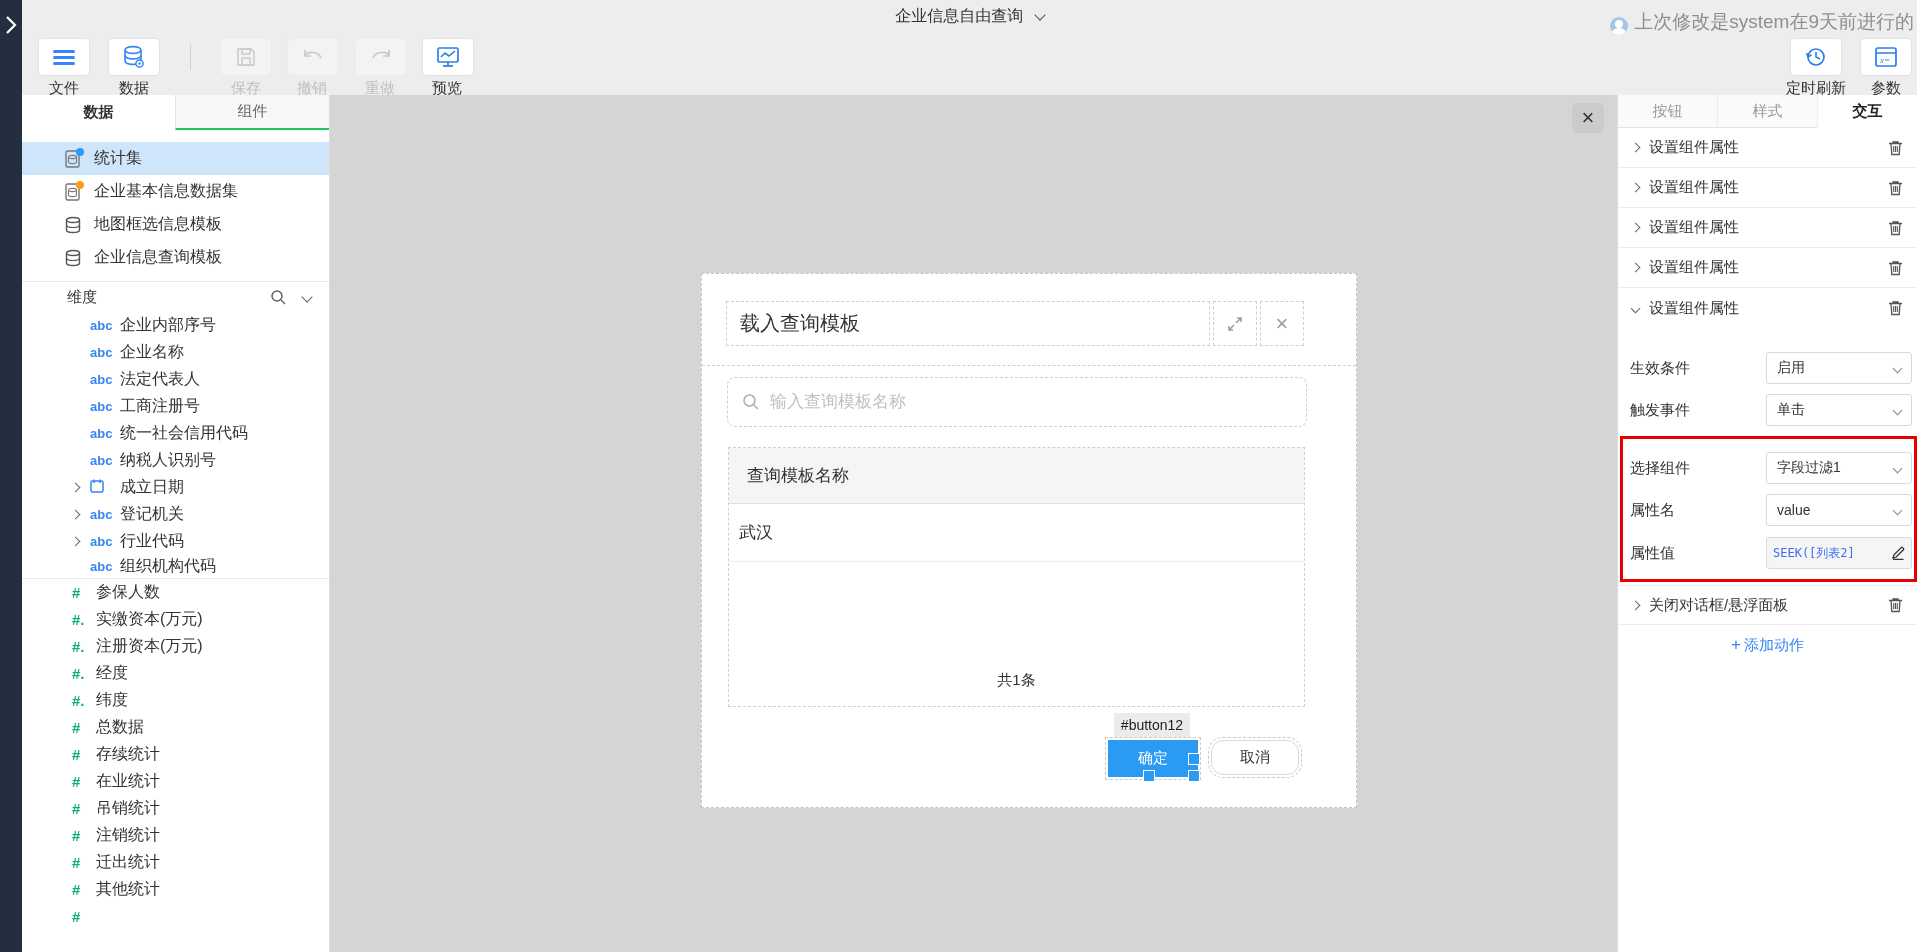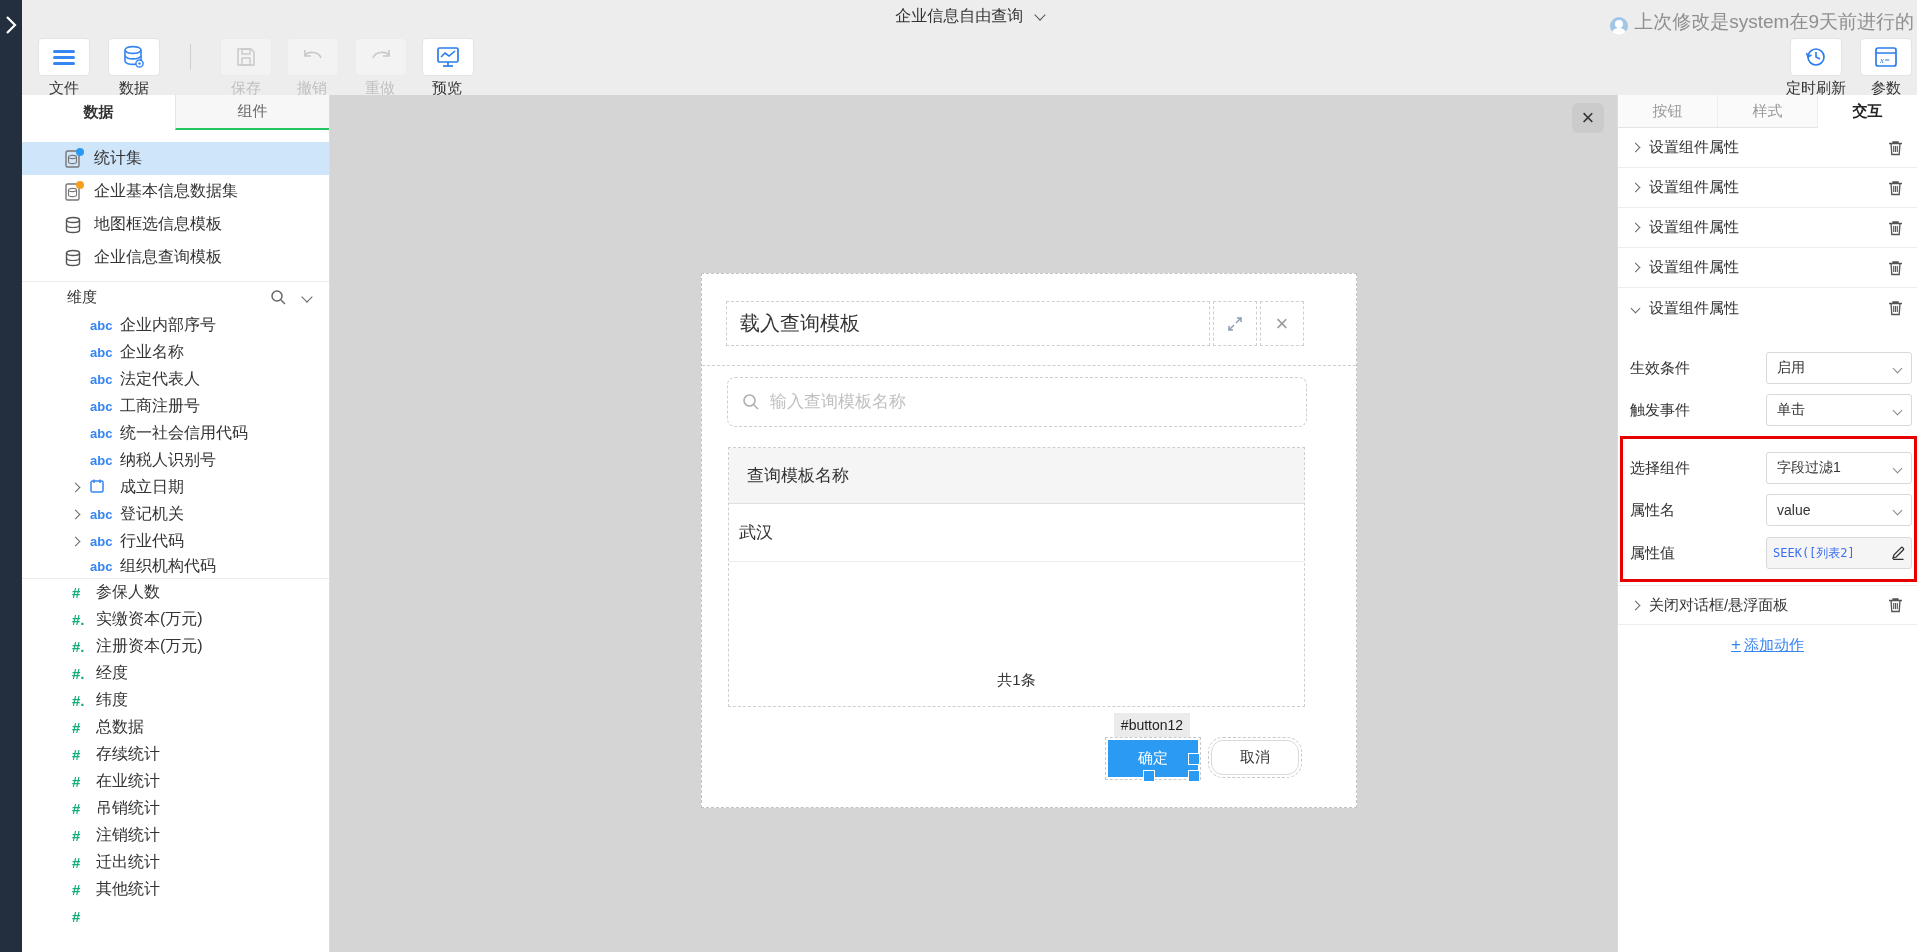--- a/index.html
+++ b/index.html
@@ -83,21 +83,21 @@
   .rp-tab { flex:1; display:flex; align-items:center; justify-content:center; font-size:15px; color:#999; background:#fafafa; border-bottom:1px solid #e4e4e4; border-right:1px solid #eee; }
   .rp-tab.active { background:#fff; color:#222; font-weight:bold; border-bottom:none; border-right:none; }
   .rp-sec { position:absolute; left:0; width:100%; height:40px; border-bottom:1px solid #ededed; display:flex; align-items:center; padding:0 14px; gap:10px; font-size:15px; color:#333; }
   .rp-sec .trash { margin-left:auto; }
   .rp-field { position:absolute; left:0; width:100%; height:34px; display:flex; align-items:center; padding:0 12px; font-size:15px; color:#333; }
   .rp-select { position:absolute; left:148px; width:146px; height:32px; border:1px solid #d9d9d9; border-radius:3px; background:#fff; display:flex; align-items:center; padding:0 10px; font-size:14px; color:#333; }
   .rp-select .cchev { margin-left:auto; width:7px; height:7px; border-color:#888; }
   .rp-formula { position:absolute; left:148px; width:146px; height:32px; border:1px solid #d9d9d9; border-radius:3px; background:#f5f5f5; display:flex; align-items:center; padding:0 6px; font-family:"DejaVu Sans Mono",monospace; font-size:12px; color:#3c6ef0; white-space:nowrap; overflow:hidden; }
   .rp-formula .pencil { margin-left:2px; flex:0 0 auto; }
   .red-box { position:absolute; left:2px; right:0; top:341px; height:146px; border:3px solid #e60000; pointer-events:none; z-index:5; }
-  .add-action { position:absolute; left:0; width:100%; top:540px; text-align:center; font-size:15px; color:#3685f2;text-decoration:underline; }
+  .add-action { position:absolute; left:0; width:100%; top:540px; text-align:center; font-size:15px; color:#3685f2; }
   .add-action .plus { font-size:17px; margin-right:3px; }
 </style>
 </head>
 <body>
 
 <div id="app">
 
   <div class="dark-rail">
     <svg width="16" height="22" viewBox="0 0 16 22">
       <polyline points="4,3 12,11 4,19" fill="none" stroke="#fff" stroke-width="2.2"></polyline>

